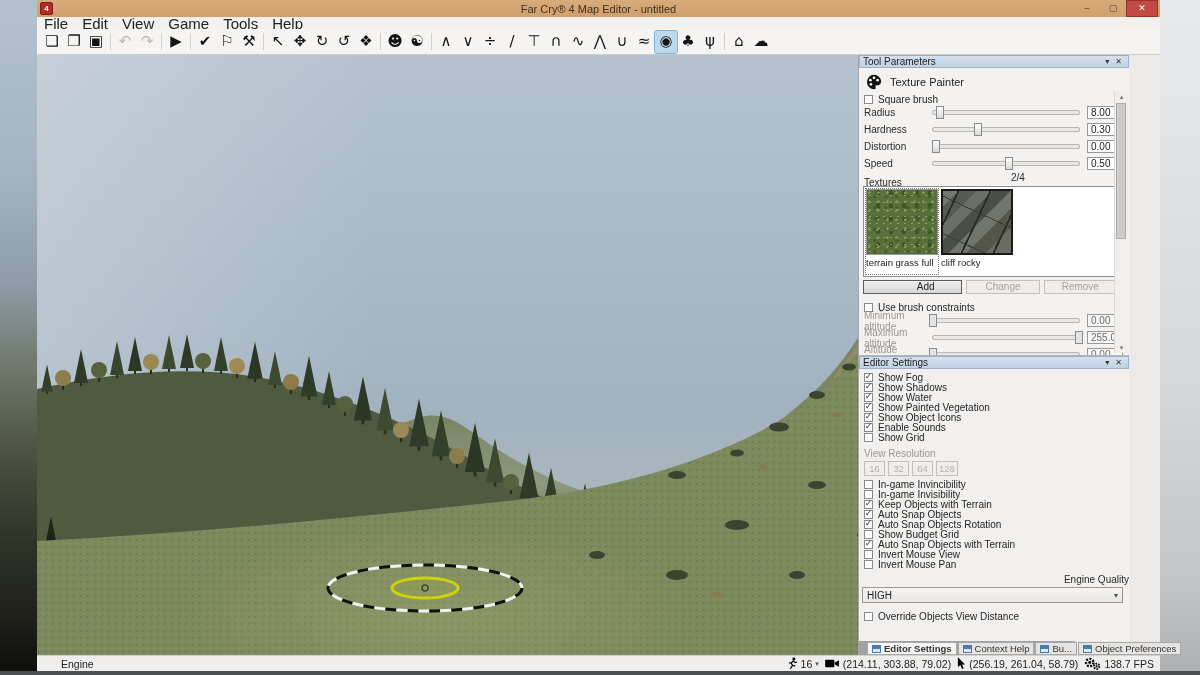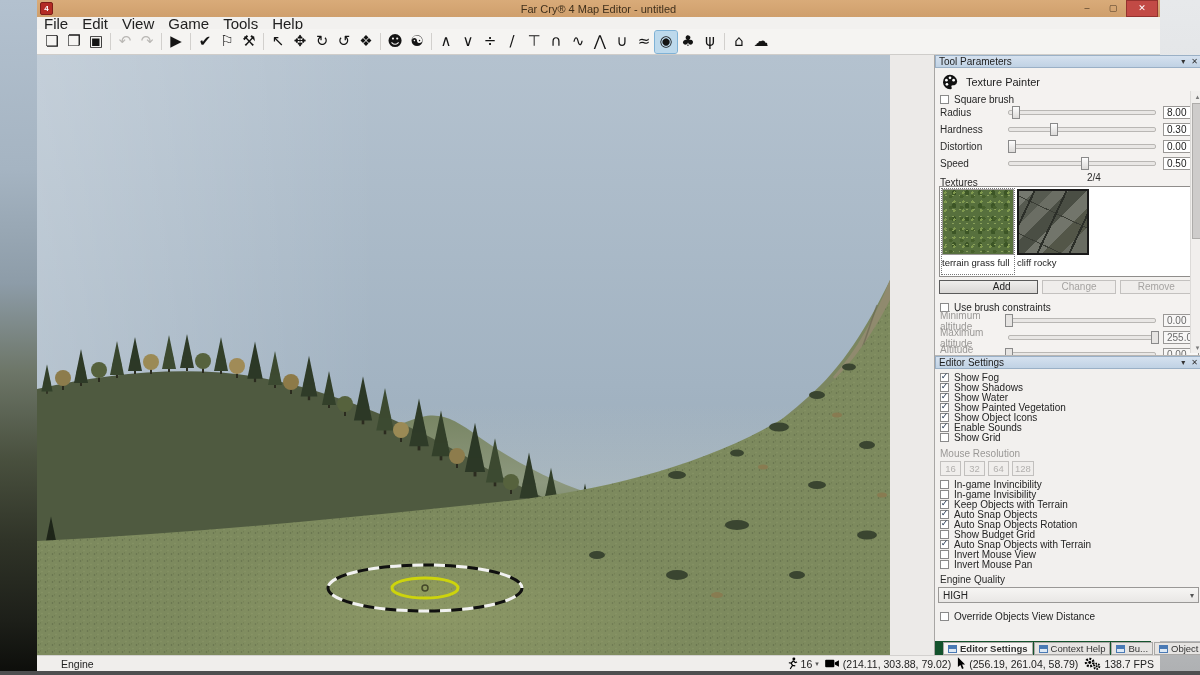--- a/index.html
+++ b/index.html
@@ -36,21 +36,21 @@
   .tb-btn .glyph{font-size:15px;line-height:1;color:#141414;font-family:"DejaVu Sans",sans-serif;}
   .tb-btn.disabled .glyph{color:#b9b7b4;}
   .tb-btn.active{background:#bdd9ec;outline:1px solid #7fb2d6;}
   .tb-btn.sep{width:7px;}
   .tb-btn.sep::before{content:"";width:1px;height:17px;background:#d2d0cd;display:block;margin:auto;}
 
   
   .viewport{position:absolute;left:0;top:55px;width:853px;height:600px;overflow:hidden;background:#9fb0bf;}
 
   
-  .rightpanel{position:absolute;left:897px;top:55px;width:217px;height:600px;background:#14532d;border-left:1px solid #a8a6a4;box-sizing:border-box;}
+  .rightpanel{position:absolute;left:821px;top:55px;width:217px;height:600px;background:#a3a3a3;border-left:1px solid #a8a6a4;box-sizing:border-box;}
   .panel{position:absolute;left:0;width:270px;box-sizing:border-box;}
   .panel-header{height:13px;background:linear-gradient(#d5e1ef,#c0d2e4);border:1px solid #9ab0c6;display:flex;align-items:center;
     font-size:10px;color:#1d1d1d;padding:0 3px;box-sizing:border-box;}
   .panel-header .ph-label{flex:1;}
   .ph-btn{font-size:8px;color:#333;padding:0 3px;line-height:1;}
   .tool-params{top:0;height:301px;background:#f4f2f0;border-bottom:1px solid #b8b6b4;overflow:hidden;}
   .editor-settings{top:301px;height:285px;background:#f2f0ee;}
 
   .tp-title{display:flex;align-items:center;gap:7px;padding:5px 0 3px 6px;}
   .tp-title-text{font-size:11px;color:#222;}
@@ -99,21 +99,21 @@
   .tp-scroll .arr{position:absolute;left:0;width:13px;height:11px;text-align:center;font-size:7px;color:#7a7a7a;line-height:11px;}
   .tp-scroll .arr.up{top:0;}
   .tp-scroll .arr.down{bottom:0;}
   .tp-scroll .thumb{position:absolute;left:1px;top:12px;width:10px;height:52%;background:#cecccb;border:1px solid #aeacaa;box-sizing:border-box;}
 
   .es-checks{padding-top:3px;display:flex;flex-direction:column;gap:0;}
   .grid-label{font-size:10px;color:#9a9896;padding:6px 0 2px 5px;}
   .grid-btns{display:flex;gap:3px;padding-left:5px;}
   .grid-btn{min-width:15px;height:13px;border:1px solid #c2c0be;background:#f0eeec;color:#b2b0ae;font-size:9.5px;
     display:flex;align-items:center;justify-content:center;padding:0 2px;}
-  .eq-label{font-size:10px;color:#2a2a2a;padding:5px 0 2px 5px;}
+  .eq-label{font-size:10px;color:#2a2a2a;padding:5px 0 2px 5px;text-align:right;}
   .eq-select{margin:0 6px 0 3px;height:14px;border:1px solid #9a9896;background:linear-gradient(#f6f5f3,#e9e7e5);
     display:flex;align-items:center;font-size:10px;padding:0 4px;color:#222;justify-content:space-between;}
   .eq-chevron{font-size:8px;color:#555;}
 
   
   .panel-tabs{position:absolute;left:0;top:586px;width:270px;height:14px;display:flex;align-items:flex-end;padding-left:8px;box-sizing:border-box;gap:1px;}
   .ptab{display:flex;align-items:center;gap:3px;font-size:9.5px;color:#333;background:#e6e4e2;border:1px solid #aaa8a6;
     padding:0 4px;height:13px;box-sizing:border-box;white-space:nowrap;}
   .ptab.active{background:#f6f5f3;font-weight:bold;}
   .ptab-icon{width:9px;height:8px;background:linear-gradient(#4a7ab5 0 3px,#dce8f4 3px);border:1px solid #4a7ab5;box-sizing:border-box;flex:none;}
@@ -584,21 +584,21 @@
             <div class="check-row checked">
               <span class="checkbox"></span>
               <span class="check-label">Enable Sounds</span>
             </div>
 
             <div class="check-row">
               <span class="checkbox"></span>
               <span class="check-label">Show Grid</span>
             </div>
           </div>
-        <div class="grid-label">Mouse Resolution</div>
+        <div class="grid-label">View Resolution</div>
         <div class="grid-btns">
 
             <span class="grid-btn">16</span>
 
             <span class="grid-btn">32</span>
 
             <span class="grid-btn">64</span>
 
             <span class="grid-btn">128</span>
           </div>

